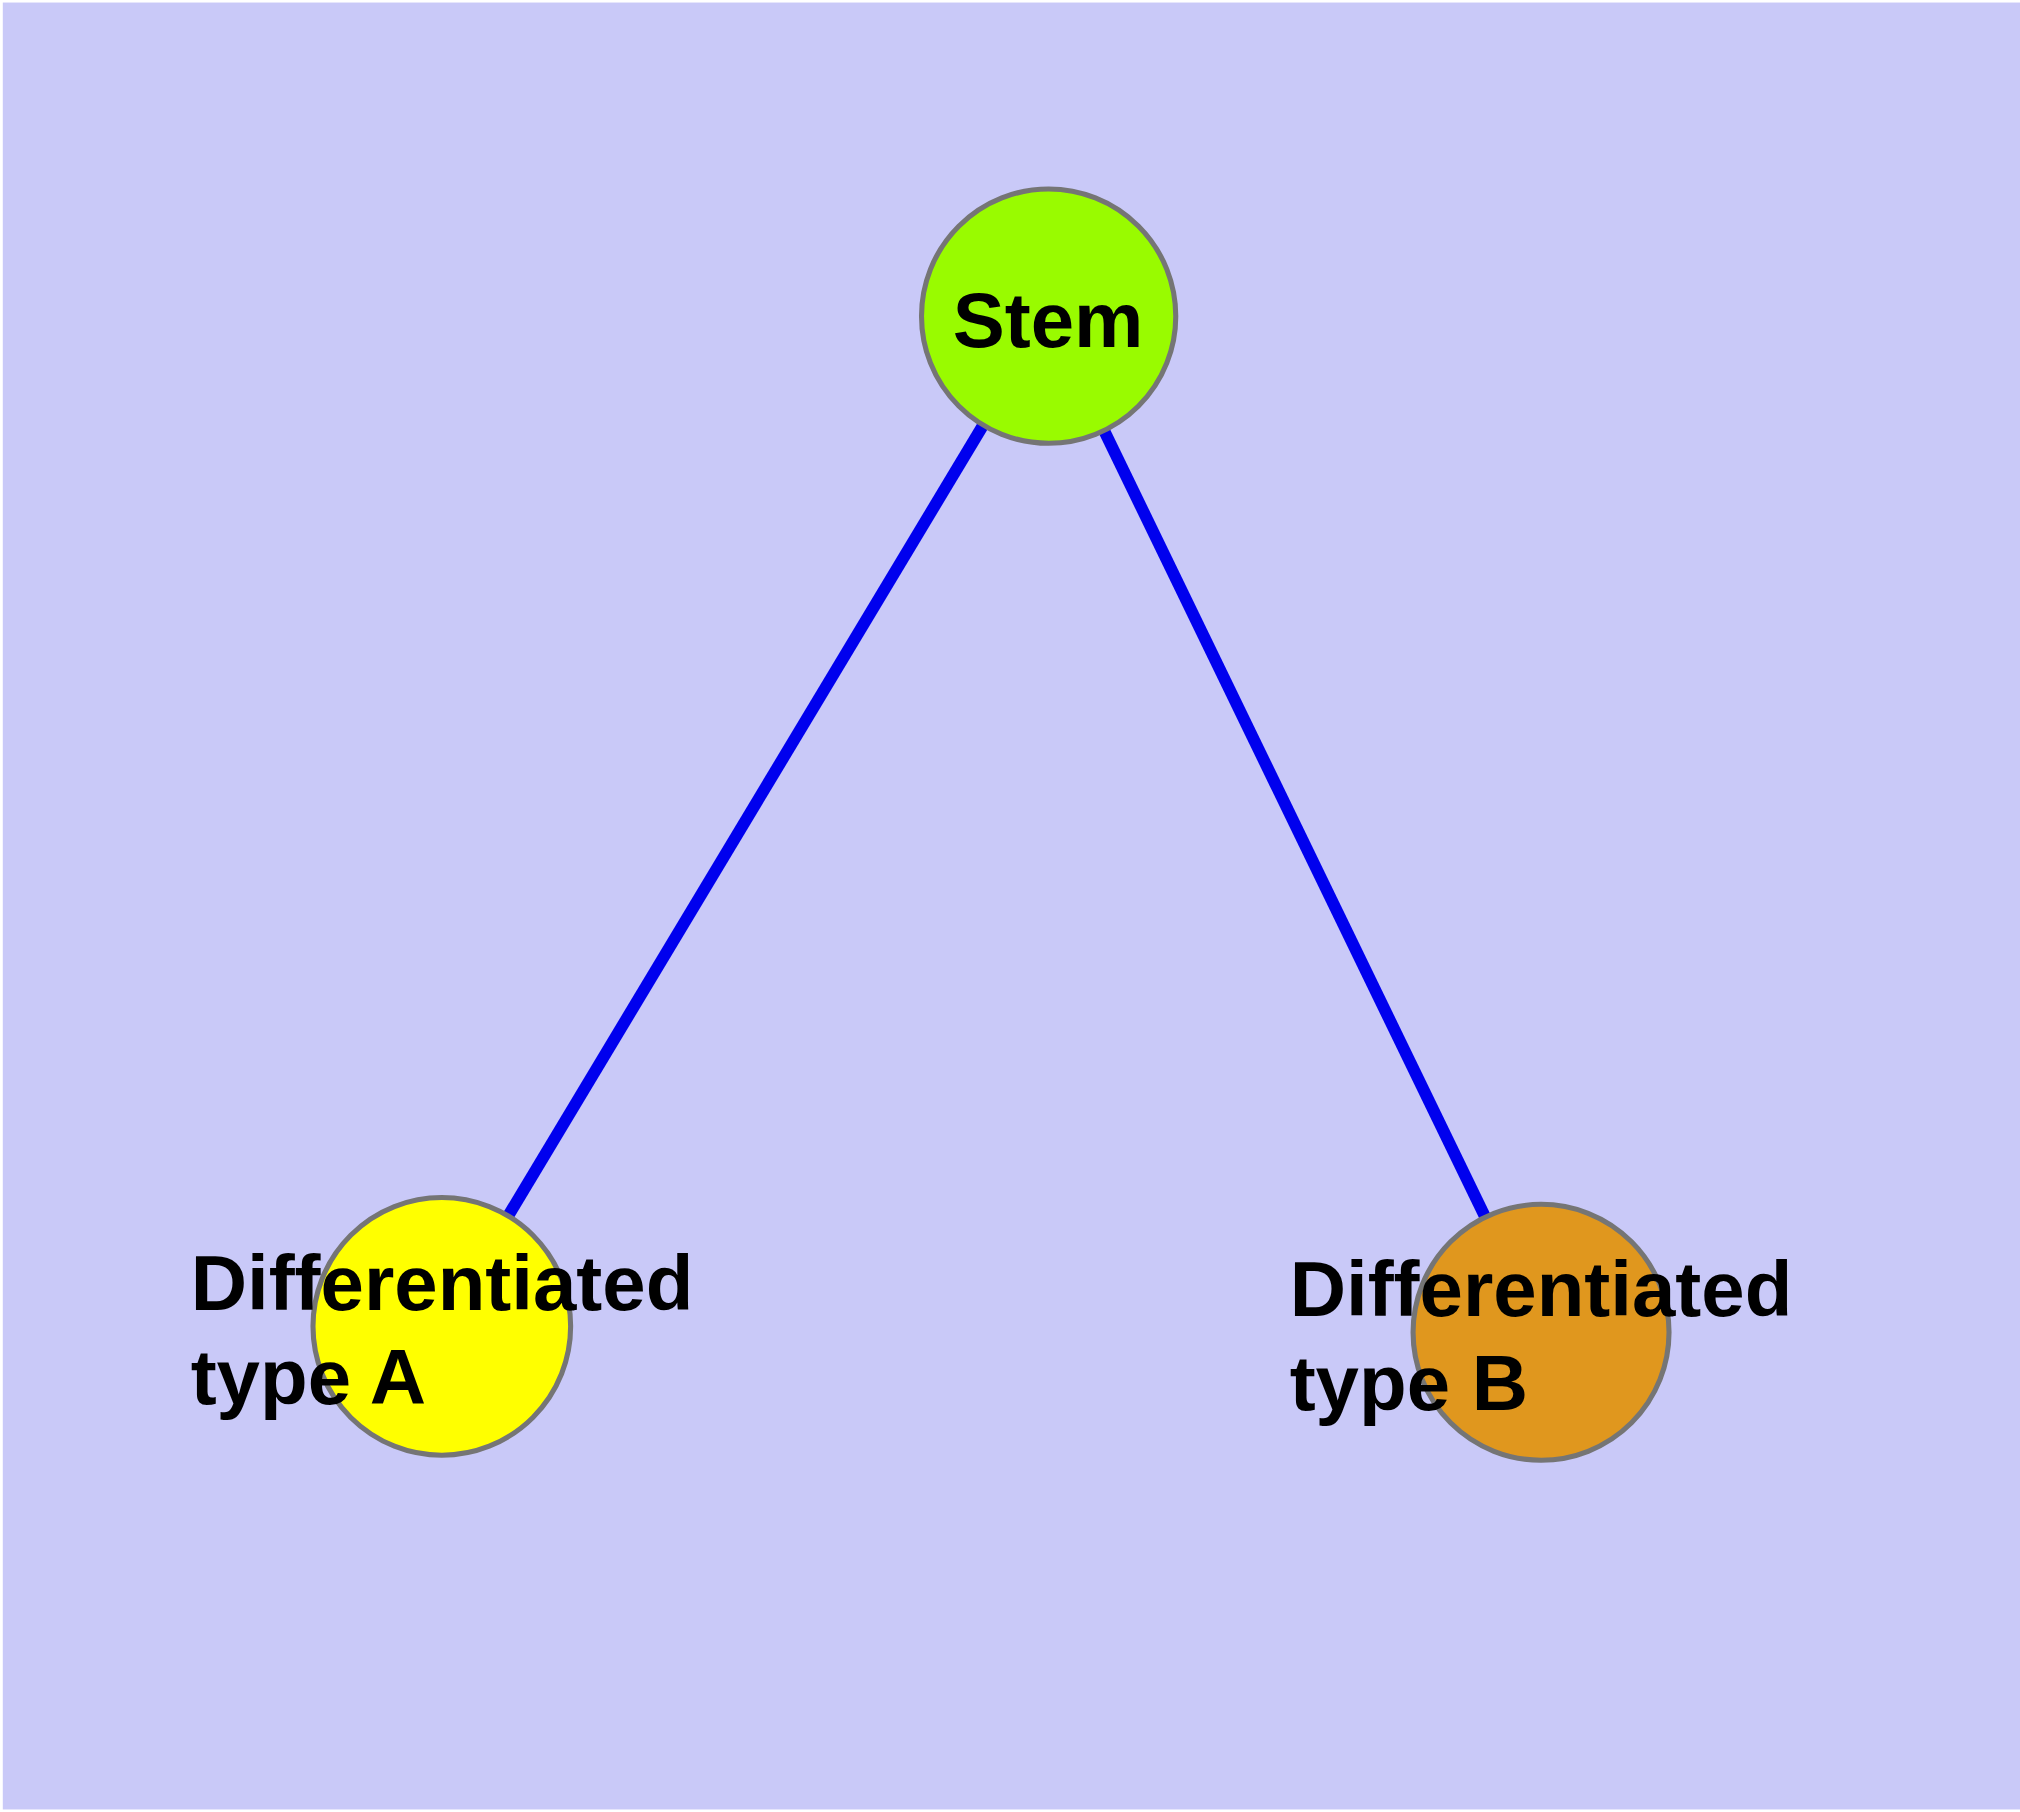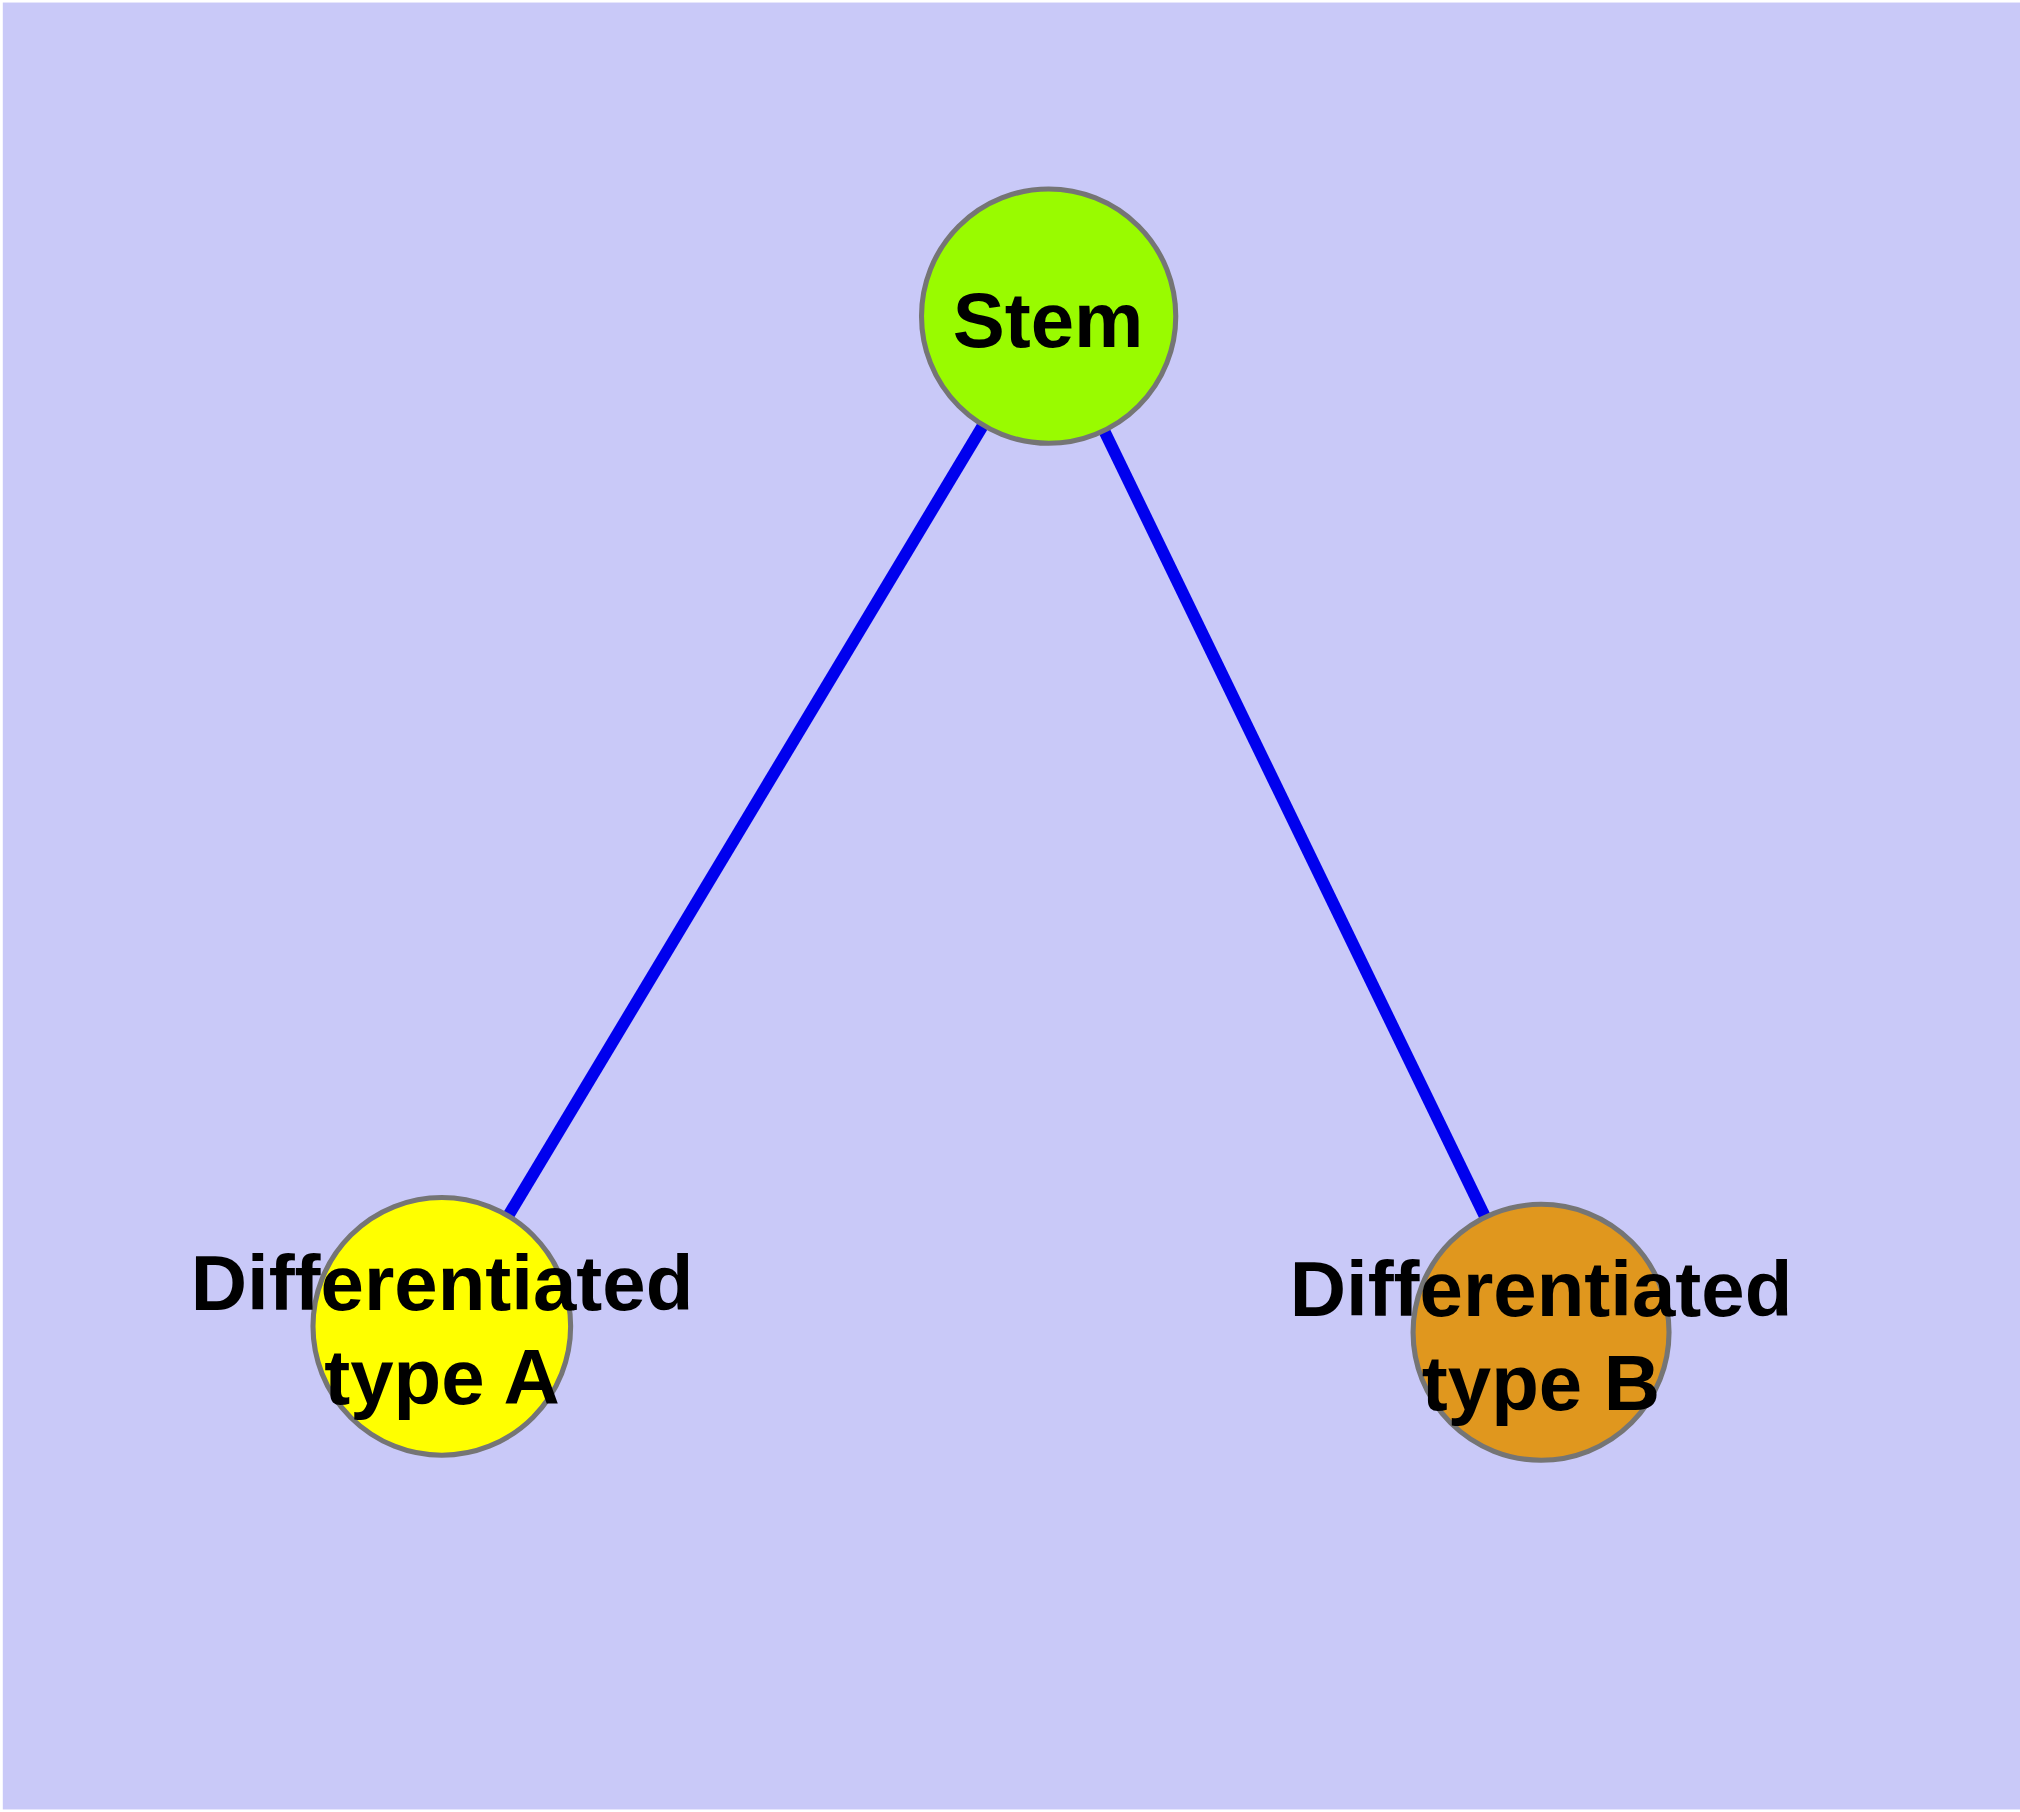--- a/index.html
+++ b/index.html
@@ -23,21 +23,20 @@
     display: block;
   }
   .node-label {
     position: absolute;
     transform: translate(-50%, -50%);
     font-family: "Liberation Sans", sans-serif;
     font-weight: bold;
     font-size: 78px;
     line-height: 1.2;
     color: #000000;
-    text-align: center;
     white-space: pre-line;
     pointer-events: none;
   }
 </style>
 </head>
 <body>
 
 <svg class="graph-svg" viewBox="0 0 2384 2138">
 
   <rect x="3" y="3" width="2381" height="2132" fill="#c9c9f8"></rect>

